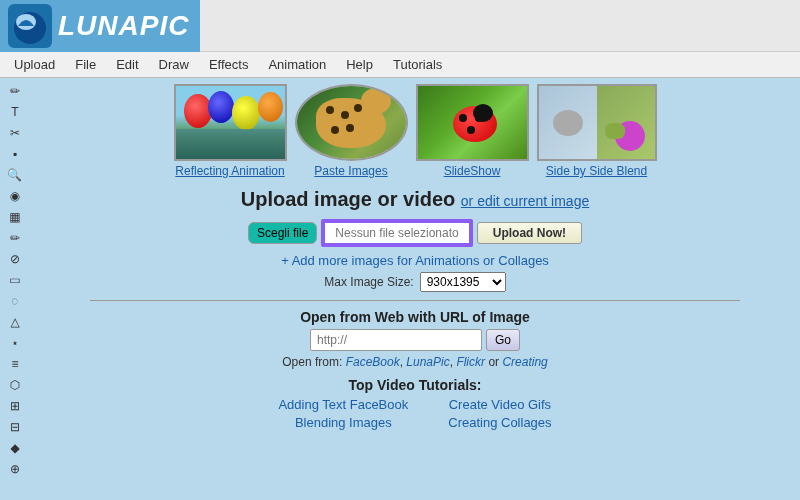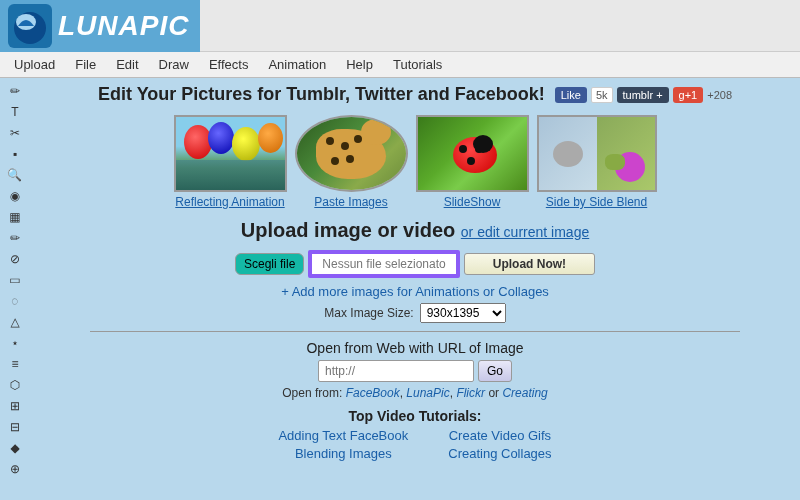--- a/index.html
+++ b/index.html
@@ -257,21 +257,21 @@
       border-radius: 2px;
       padding: 3px 10px;
       font-size: 12px;
       color: #777;
       min-width: 140px;
     }
     .upload-btn {
       background: linear-gradient(180deg, #f8f8e8 0%, #e8e8c8 100%);
       border: 1px solid #999;
       border-radius: 3px;
-      padding: 3px 28px;
+      padding: 3px 15px;
       font-size: 12px;
       cursor: pointer;
       color: #333;
       font-weight: bold;
     }
     #add-more-link {
       color: #1a5fa8;
       font-size: 13px;
       text-decoration: none;
       display: block;
@@ -295,38 +295,38 @@
       margin: 8px 40px;
     }
 
     
     #url-section {
       text-align: center;
       margin-bottom: 8px;
     }
     #url-title {
       font-size: 14px;
-      font-weight: normal;
+      font-weight: bold;
       color: #222;
       margin-bottom: 4px;
       text-align: center;
     }
     #url-row {
       display: flex;
       align-items: center;
       justify-content: center;
       gap: 4px;
       margin-bottom: 4px;
     }
     #url-input {
       font-size: 12px;
       padding: 3px 6px;
       border: 1px solid #999;
       border-radius: 2px;
-      width: 156px;
+      width: 172px;
     }
     .go-btn {
       background: linear-gradient(180deg, #e8e8f8 0%, #c8c8e8 100%);
       border: 1px solid #999;
       border-radius: 3px;
       padding: 3px 8px;
       font-size: 12px;
       cursor: pointer;
     }
     #open-from {
@@ -515,30 +515,20 @@
   <div class="tool-icon">≡</div>
   <div class="tool-icon">⬡</div>
   <div class="tool-icon">⊞</div>
   <div class="tool-icon">⊟</div>
   <div class="tool-icon">◆</div>
   <div class="tool-icon">⊕</div>
 </div>
 
 <div id="main">
 
-  <div id="page-header">
-    <span id="page-title">Edit Your Pictures for Tumblr, Twitter and Facebook!</span>
-    <div class="social-buttons">
-      <span class="fb-like-btn">Like</span>
-      <span class="fb-count">5k</span>
-      <span class="tumblr-btn">tumblr +</span>
-      <span class="gplus-btn">g+1</span>
-      <span class="plus-count">+208</span>
-    </div>
-  </div>
 
   <div id="gallery">
 
     <div class="gallery-item">
       <div class="gallery-img">
         <div class="img-balloons">
           <div class="balloon-red"></div>
           <div class="balloon-blue"></div>
           <div class="balloon-yellow"></div>
           <div class="balloon-orange"></div>

